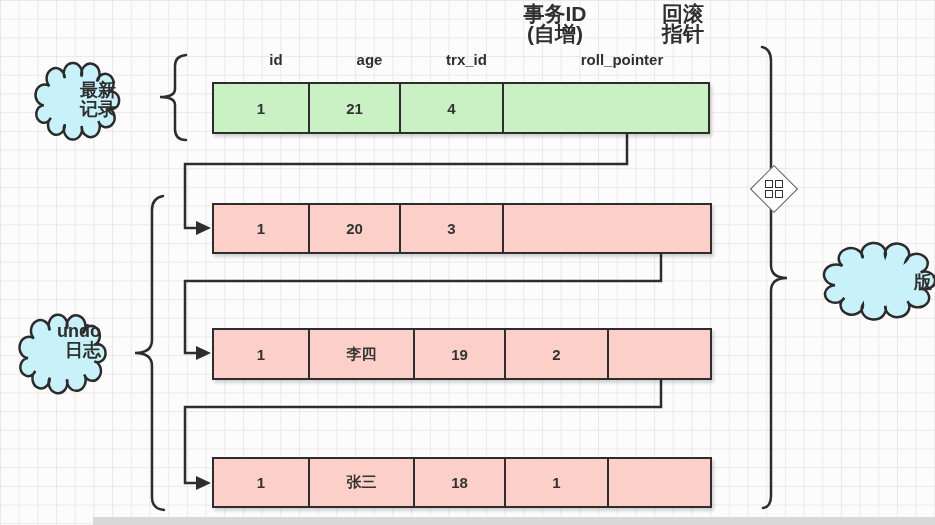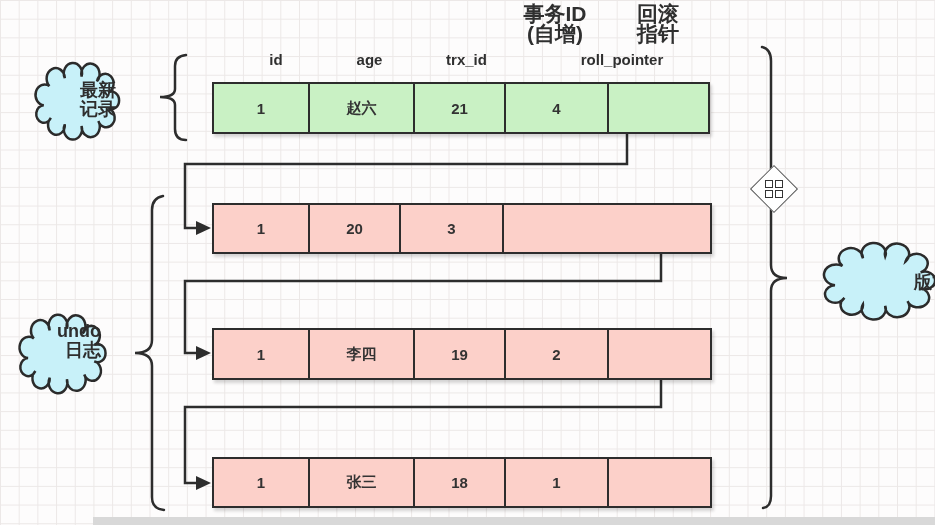--- a/index.html
+++ b/index.html
@@ -30,21 +30,21 @@
   .c0{width:96px;} .c1{width:105px;} .c2{width:91px;} .c3{width:103px;} .c4{flex:1;}
   .header-row{
     position:absolute;left:228px;top:48px;width:498px;height:22px;display:flex;
     font-size:15px;font-weight:bold;color:#2f2f2f;
   }
   .header-row .hcell{display:flex;align-items:center;justify-content:center;}
   .note{
     position:absolute;top:4px;width:120px;text-align:center;
     font-size:21px;font-weight:bold;color:#2f2f2f;line-height:20px;
   }
-  .note.trx{left:495px;} .note.roll{left:598px;}
+  .note.trx{left:495px;} .note.roll{left:623px;}
   .cloud-text{
     position:absolute;text-align:right;font-size:18px;font-weight:bold;
     color:#2e2e2e;line-height:19px;
   }
   .cloud-text.latest{left:36px;top:81px;width:80px;}
   .cloud-text.undo{left:21px;top:322px;width:80px;}
   .cloud-text.version{left:822px;top:273px;width:110px;padding-left:36px;}
   #move-handle{
     position:absolute;left:757px;top:172px;width:32px;height:32px;
     background:#fff;border:1.5px solid #555;transform:rotate(45deg);
@@ -108,21 +108,20 @@
 
   <div class="header-row">
     <div class="hcell c0">id</div>
     <div class="hcell c2">age</div>
     <div class="hcell c3">trx_id</div>
     <div class="hcell c4">roll_pointer</div>
   </div>
 
   <div class="row latest">
     <div class="cell c0">1</div>
-    <div class="cell c1">赵六</div>
     <div class="cell c2">21</div>
     <div class="cell c3">4</div>
     <div class="cell c4"></div>
   </div>
 
   <div class="row undo1">
     <div class="cell c0">1</div>
     <div class="cell c2">20</div>
     <div class="cell c3">3</div>
     <div class="cell c4"></div>

